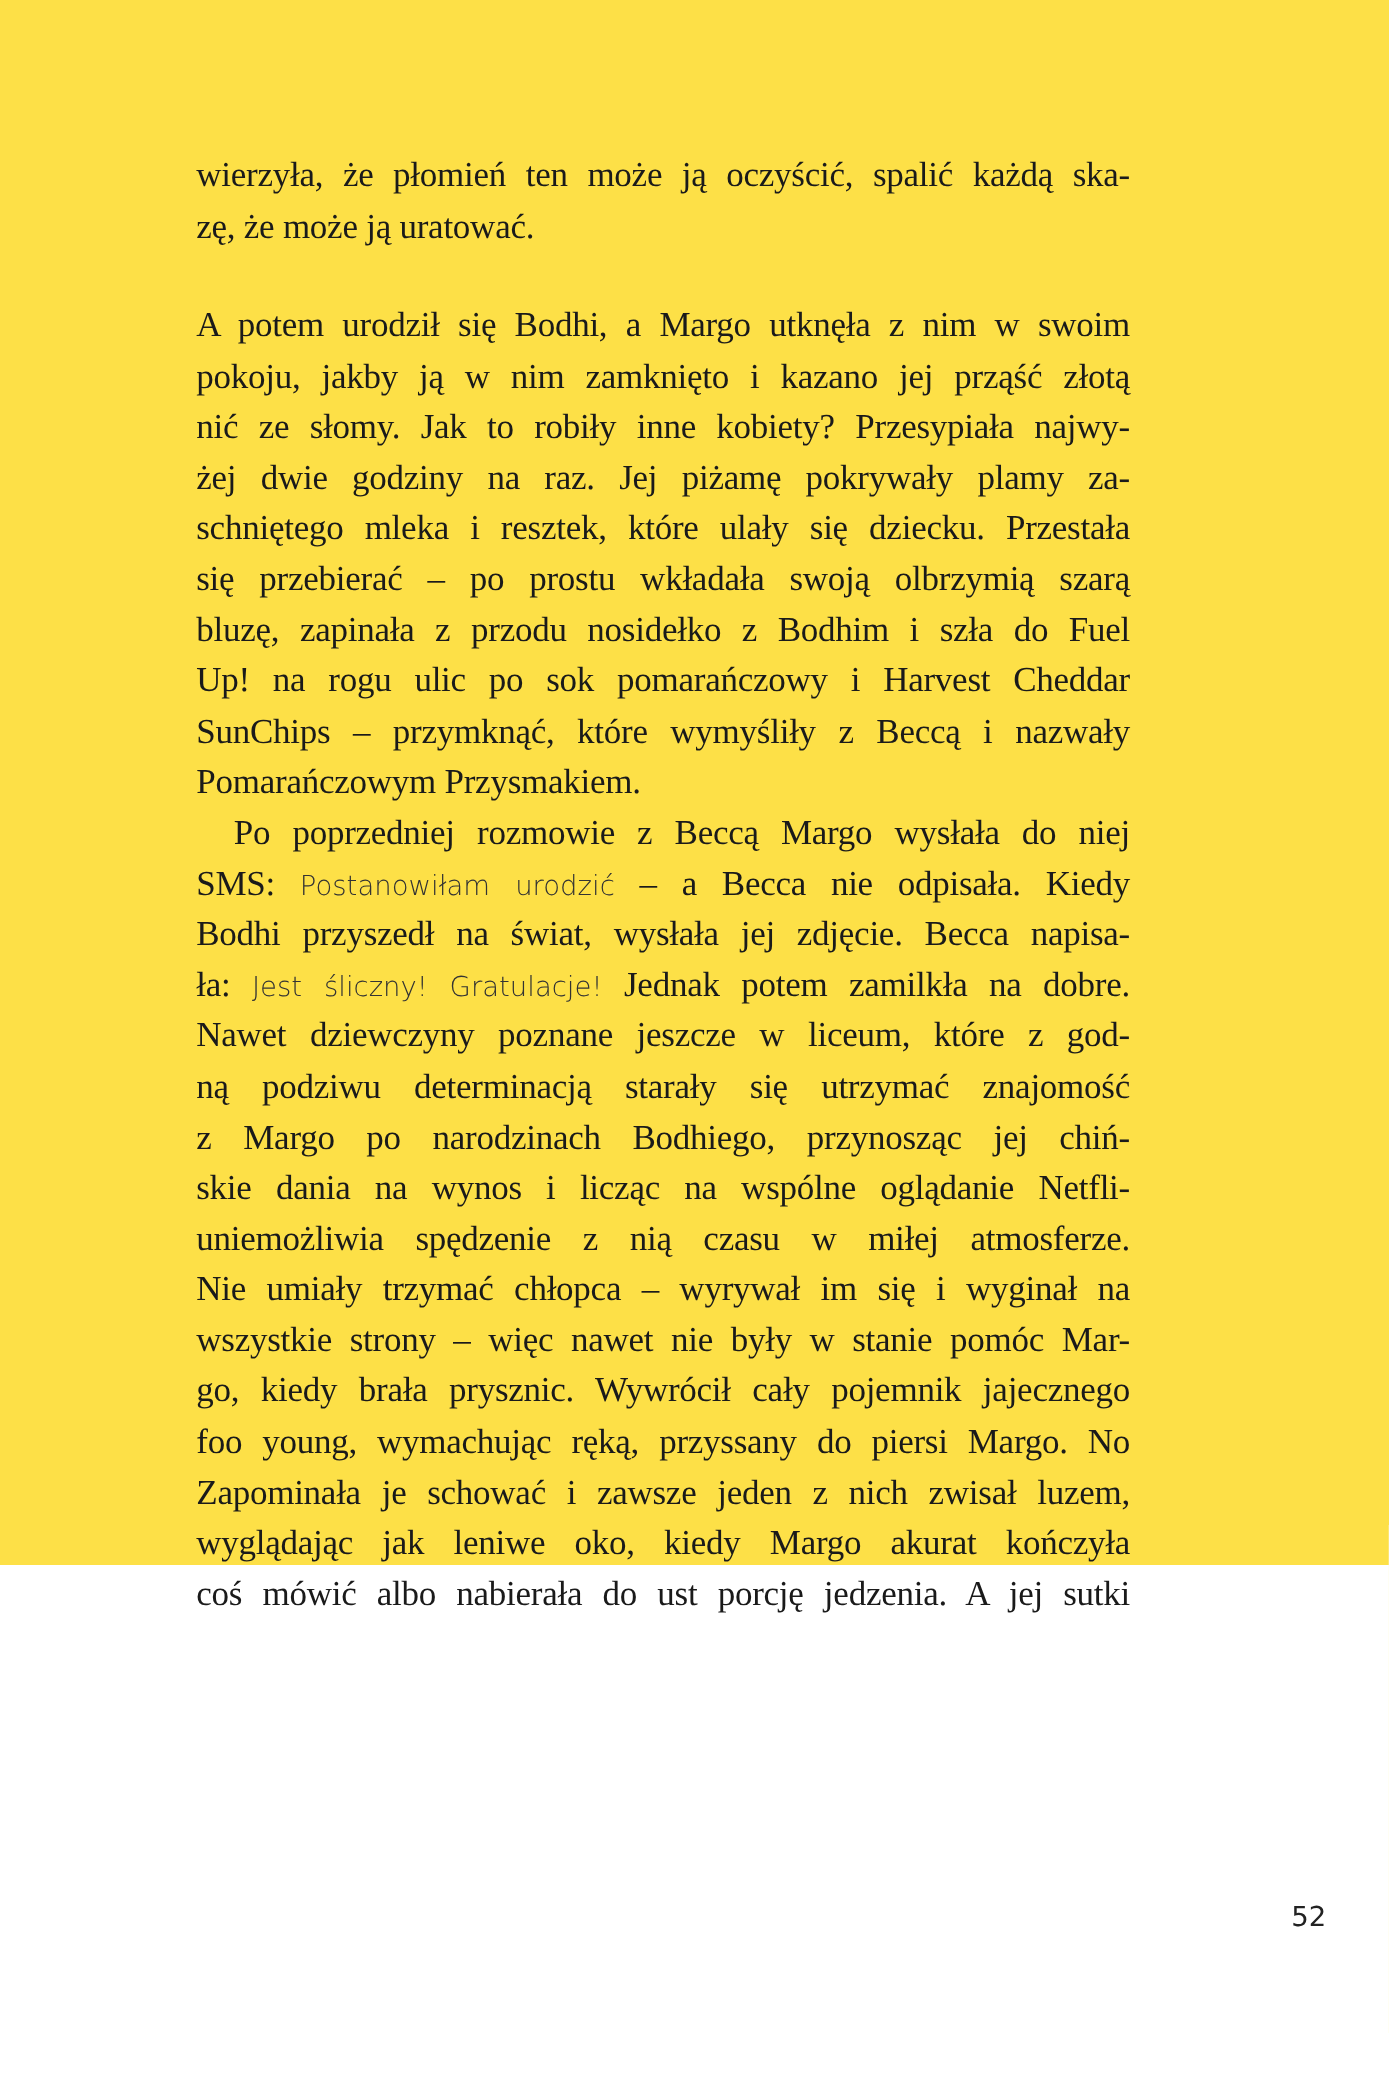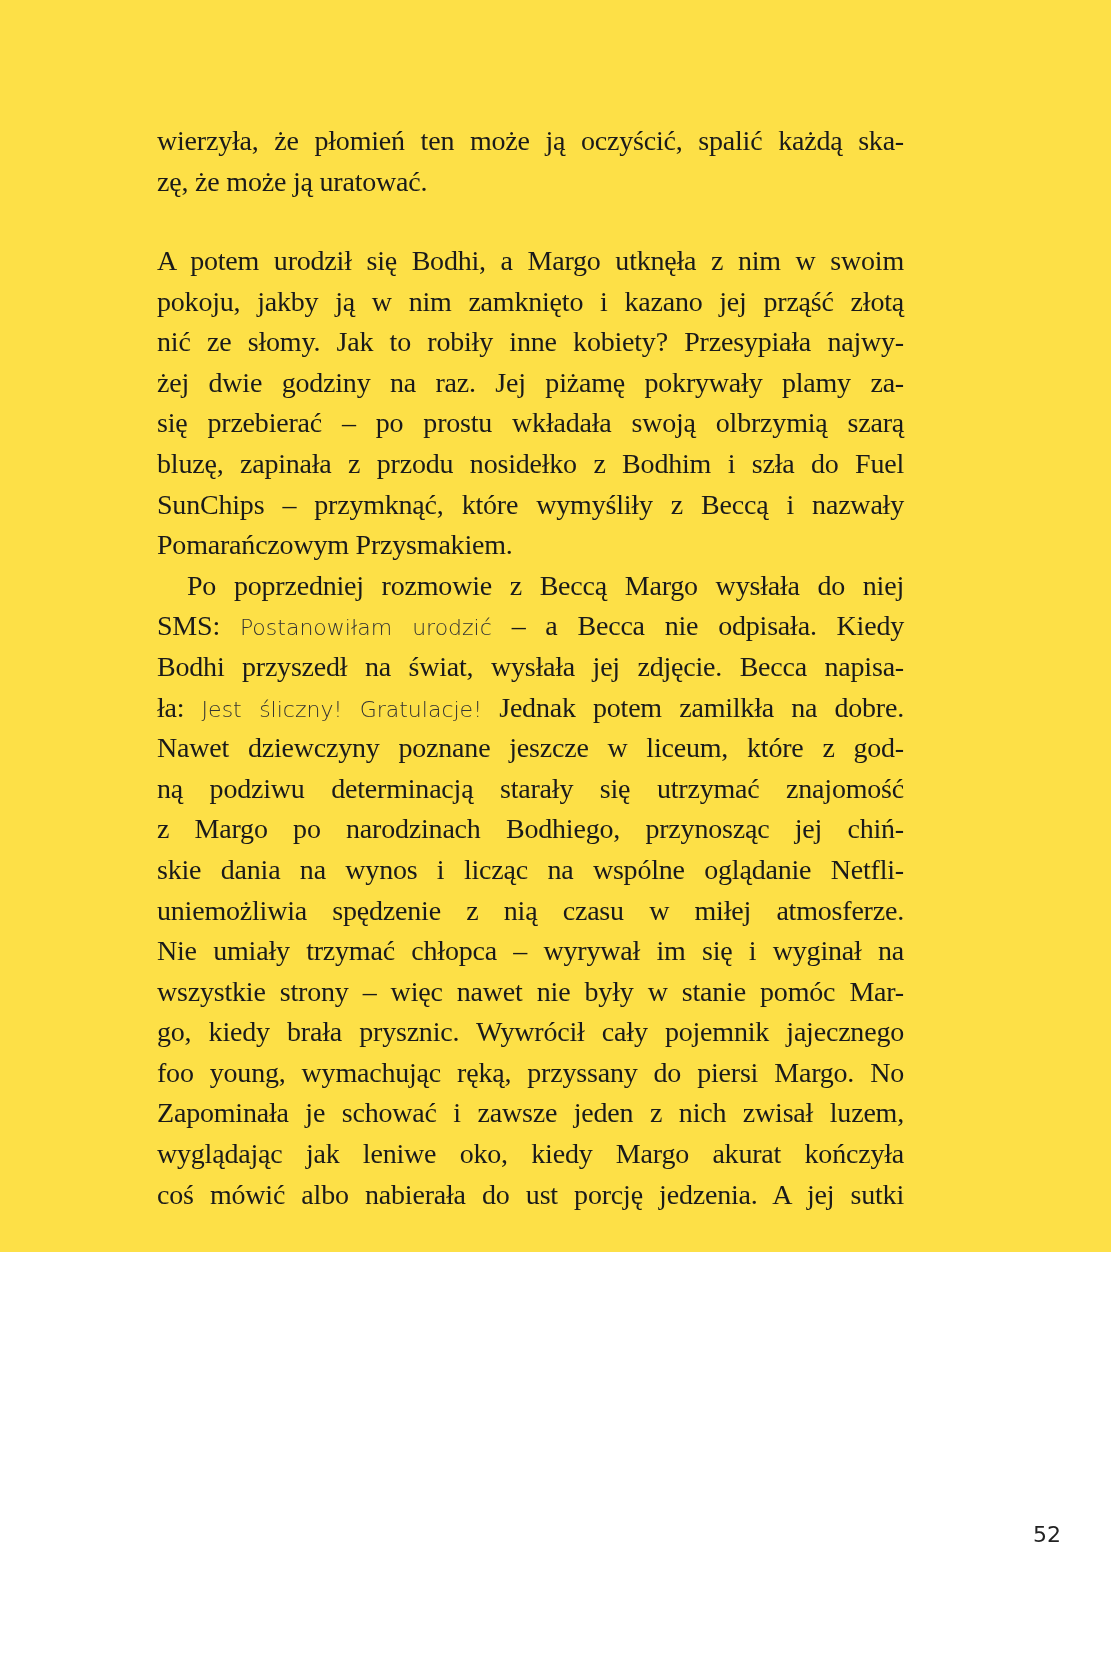--- a/index.html
+++ b/index.html
@@ -71,22 +71,24 @@
   <div class="text-block" id="block1">
     <span class="line">wierzyła, że płomień ten może ją oczyścić, spalić każdą ska-</span>
     <span class="line last">zę, że może ją uratować.</span>
   </div>
 
   <div class="text-block" id="block2">
     <span class="line">A potem urodził się Bodhi, a Margo utknęła z nim w swoim</span>
     <span class="line">pokoju, jakby ją w nim zamknięto i kazano jej prząść złotą</span>
     <span class="line">nić ze słomy. Jak to robiły inne kobiety? Przesypiała najwy-</span>
     <span class="line">żej dwie godziny na raz. Jej piżamę pokrywały plamy za-</span>
+    <span class="line">schniętego mleka i resztek, które ulały się dziecku. Przestała</span>
     <span class="line">się przebierać – po prostu wkładała swoją olbrzymią szarą</span>
     <span class="line">bluzę, zapinała z przodu nosidełko z Bodhim i szła do Fuel</span>
+    <span class="line">Up! na rogu ulic po sok pomarańczowy i Harvest Cheddar</span>
     <span class="line">SunChips – przymknąć, które wymyśliły z Beccą i nazwały</span>
     <span class="line last">Pomarańczowym Przysmakiem.</span>
 
     <span class="line indent">Po poprzedniej rozmowie z Beccą Margo wysłała do niej</span>
     <span class="line"><span>SMS: </span><span class="sms">Postanowiłam urodzić</span><span> – a Becca nie odpisała. Kiedy</span></span>
     <span class="line">Bodhi przyszedł na świat, wysłała jej zdjęcie. Becca napisa-</span>
     <span class="line"><span>ła: </span><span class="sms">Jest śliczny! Gratulacje!</span><span> Jednak potem zamilkła na dobre.</span></span>
     <span class="line">Nawet dziewczyny poznane jeszcze w liceum, które z god-</span>
     <span class="line">ną podziwu determinacją starały się utrzymać znajomość</span>
     <span class="line">z Margo po narodzinach Bodhiego, przynosząc jej chiń-</span>

